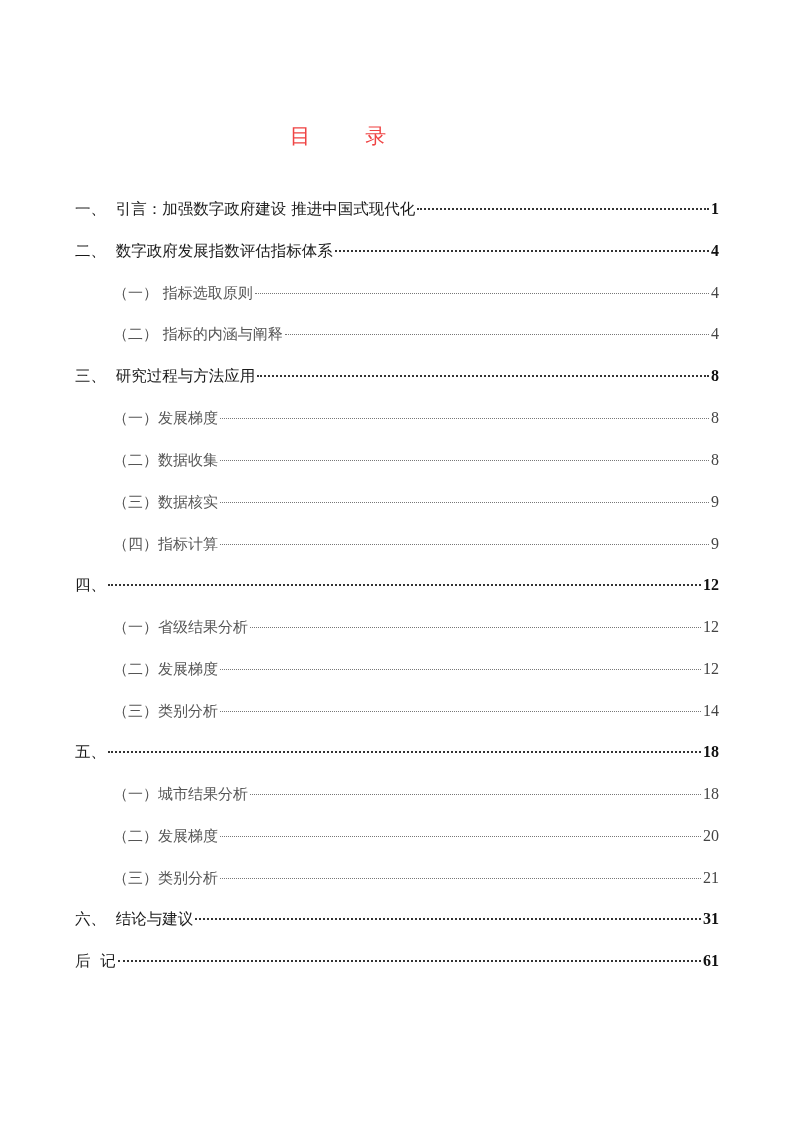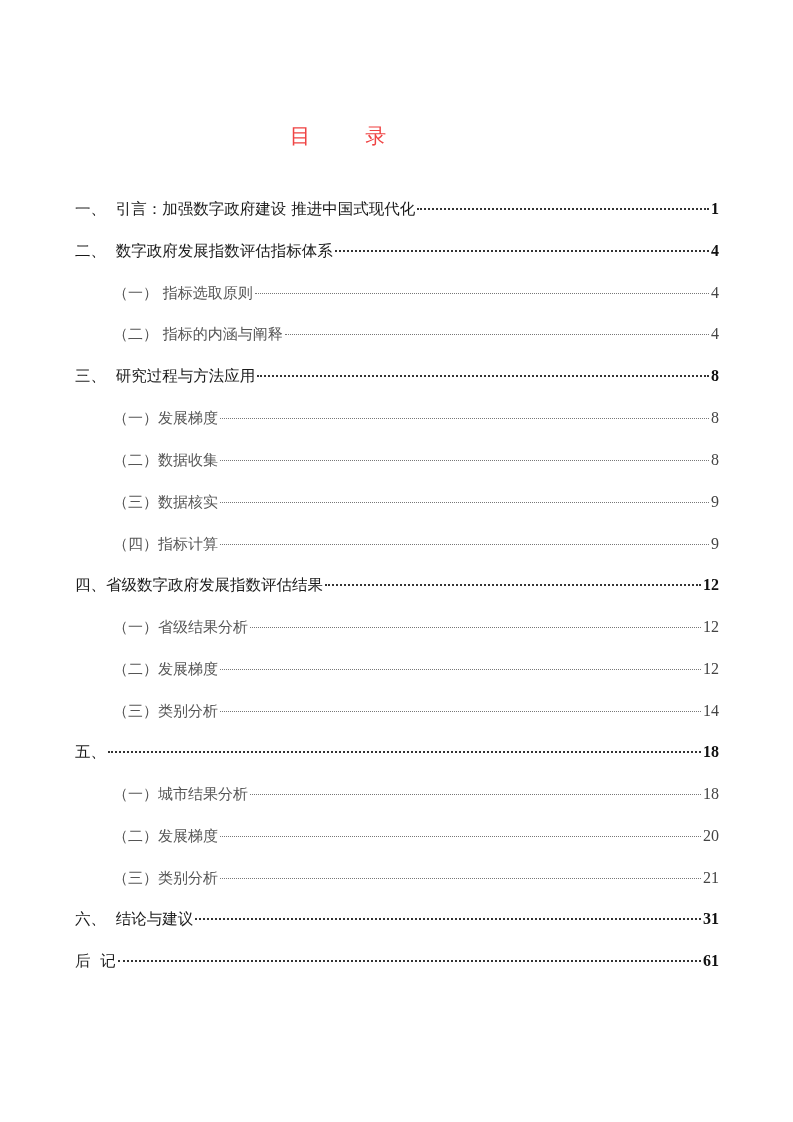--- a/index.html
+++ b/index.html
@@ -107,21 +107,20 @@
         <span class="page-num">9</span>
       </div>
       <div class="row l2" style="top: 532px;">
         <span class="num-prefix">（四）</span>
         <span class="label">指标计算</span>
         <span class="leader"></span>
         <span class="page-num">9</span>
       </div>
       <div class="row l1" style="top: 573px;">
         <span class="num-prefix">四、</span>
-        <span class="label">省级数字政府发展指数评估结果</span>
         <span class="leader"></span>
         <span class="page-num">12</span>
       </div>
       <div class="row l2" style="top: 615px;">
         <span class="num-prefix">（一）</span>
         <span class="label">省级结果分析</span>
         <span class="leader"></span>
         <span class="page-num">12</span>
       </div>
       <div class="row l2" style="top: 657px;">

